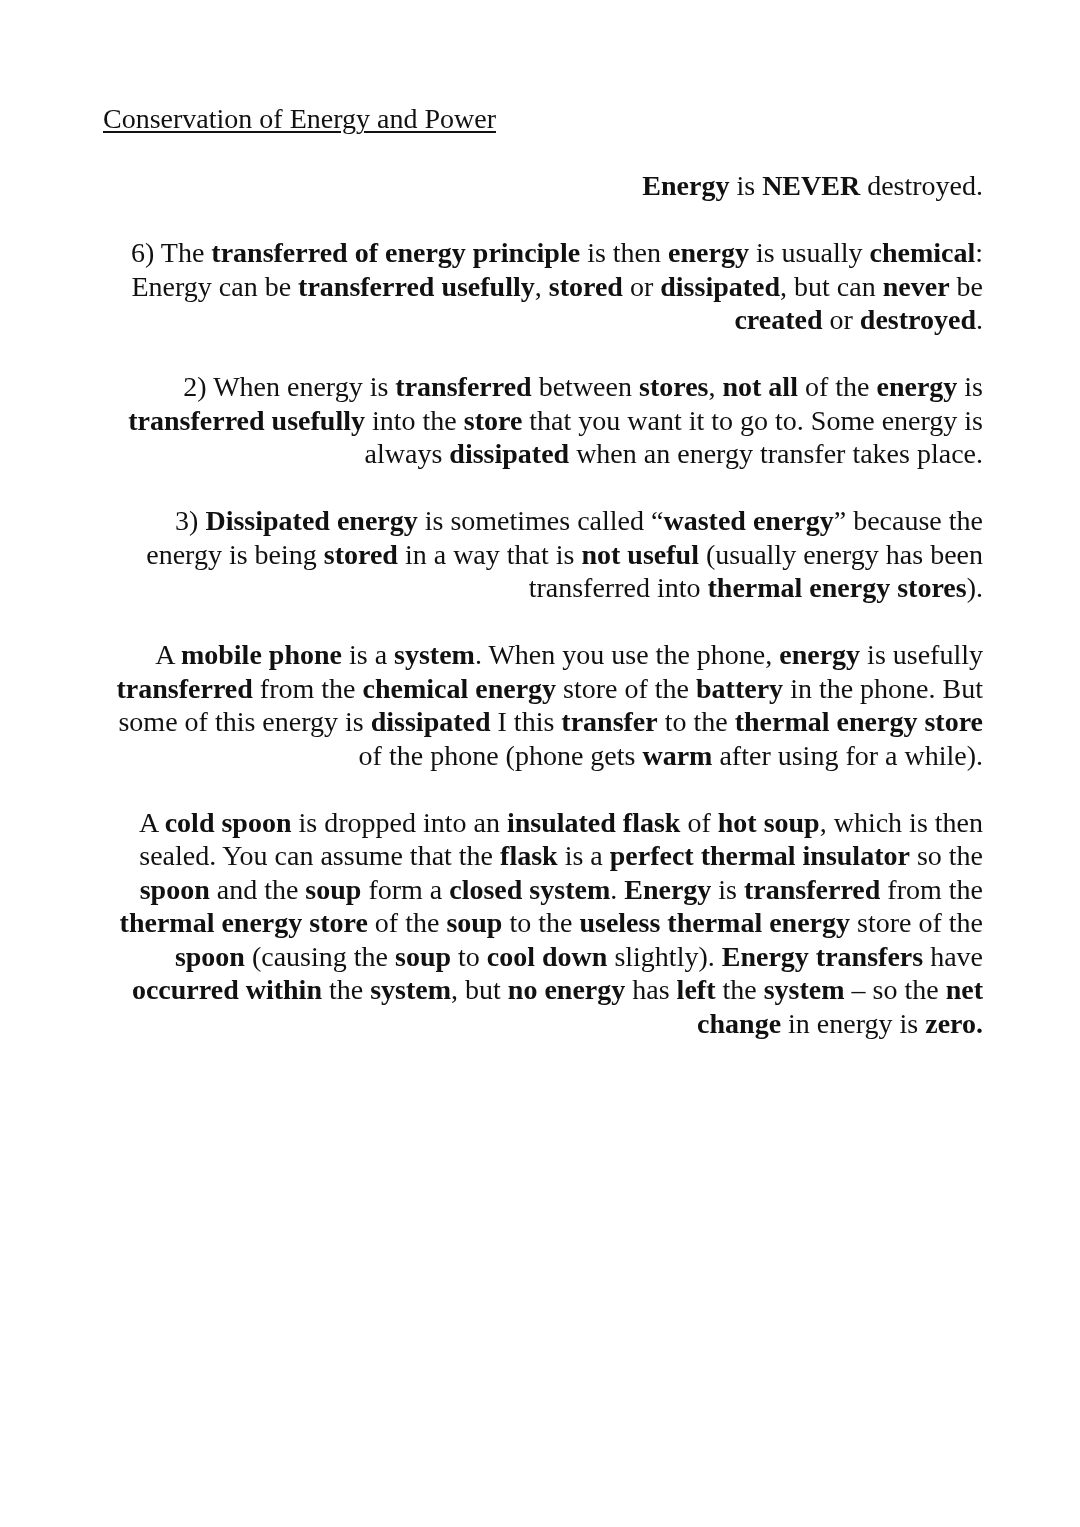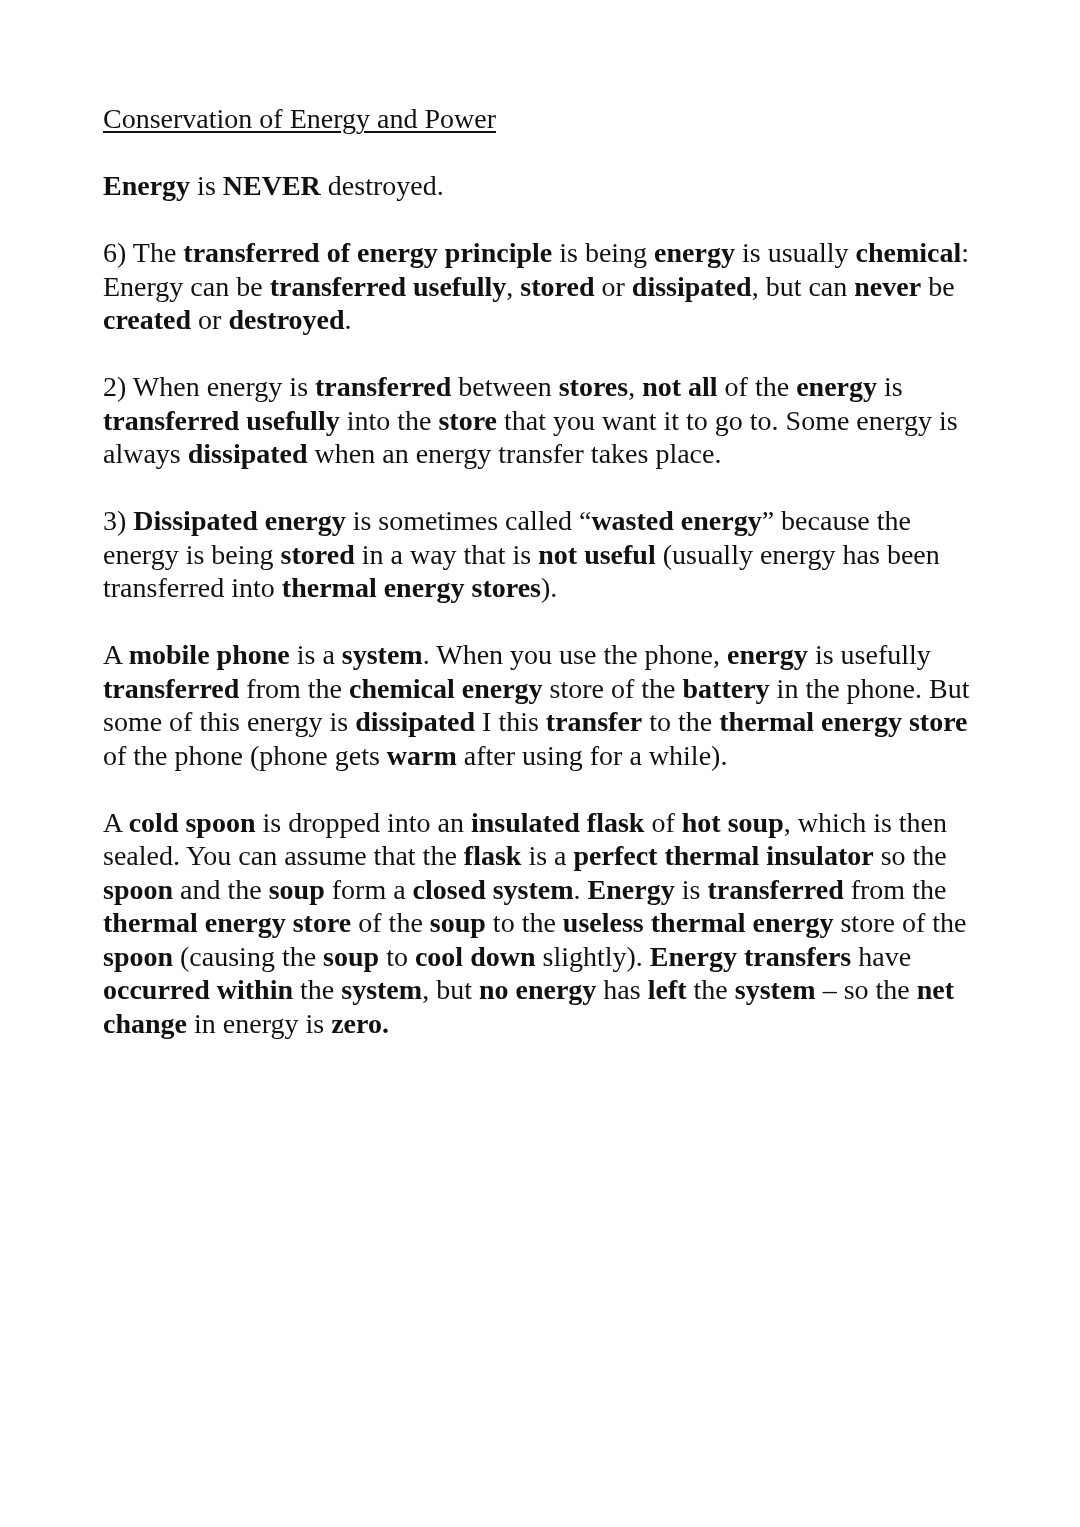--- a/index.html
+++ b/index.html
@@ -33,35 +33,35 @@
     .para {
       font-size: 28px;
       line-height: 33.5px;
       margin: 0;
       white-space: normal;
     }
     .gap {
       height: 33.5px;
     }
     .run-bold { font-weight: bold; }
-    .line-block { display: block; }
+    .line-block { display: block; text-align: right; }
   </style>
 </head>
 <body>
 
 <div class="page">
   <h1 class="title">Conservation of Energy and Power</h1>
   <div class="gap"></div>
   <div id="body-container">
       <p class="para">
         <span class="line-block"><span class="run-bold">Energy</span><span> is </span><span class="run-bold">NEVER</span><span> destroyed.</span></span>
       </p>
       <div class="gap"></div>
       <p class="para">
-        <span class="line-block"><span>6) The </span><span class="run-bold">transferred of energy principle</span><span> is being </span><span class="run-bold">energy</span><span> is usually </span><span class="run-bold">chemical</span><span>:</span></span>
+        <span class="line-block"><span>6) The </span><span class="run-bold">transferred of energy principle</span><span> is then </span><span class="run-bold">energy</span><span> is usually </span><span class="run-bold">chemical</span><span>:</span></span>
         <span class="line-block"><span>Energy can be </span><span class="run-bold">transferred usefully</span><span>, </span><span class="run-bold">stored</span><span> or </span><span class="run-bold">dissipated</span><span>, but can </span><span class="run-bold">never</span><span> be </span><span class="run-bold">created</span><span> or </span><span class="run-bold">destroyed</span><span>.</span></span>
       </p>
       <div class="gap"></div>
       <p class="para">
         <span class="line-block"><span>2) When energy is </span><span class="run-bold">transferred</span><span> between </span><span class="run-bold">stores</span><span>, </span><span class="run-bold">not all</span><span> of the </span><span class="run-bold">energy</span><span> is </span><span class="run-bold">transferred usefully</span><span> into the </span><span class="run-bold">store</span><span> that you want it to go to. Some energy is always </span><span class="run-bold">dissipated</span><span> when an energy transfer takes place.</span></span>
       </p>
       <div class="gap"></div>
       <p class="para">
         <span class="line-block"><span>3) </span><span class="run-bold">Dissipated energy</span><span> is sometimes called “</span><span class="run-bold">wasted energy</span><span>” because the energy is being </span><span class="run-bold">stored</span><span> in a way that is </span><span class="run-bold">not useful</span><span> (usually energy has been transferred into </span><span class="run-bold">thermal energy stores</span><span>).</span></span>
       </p>

